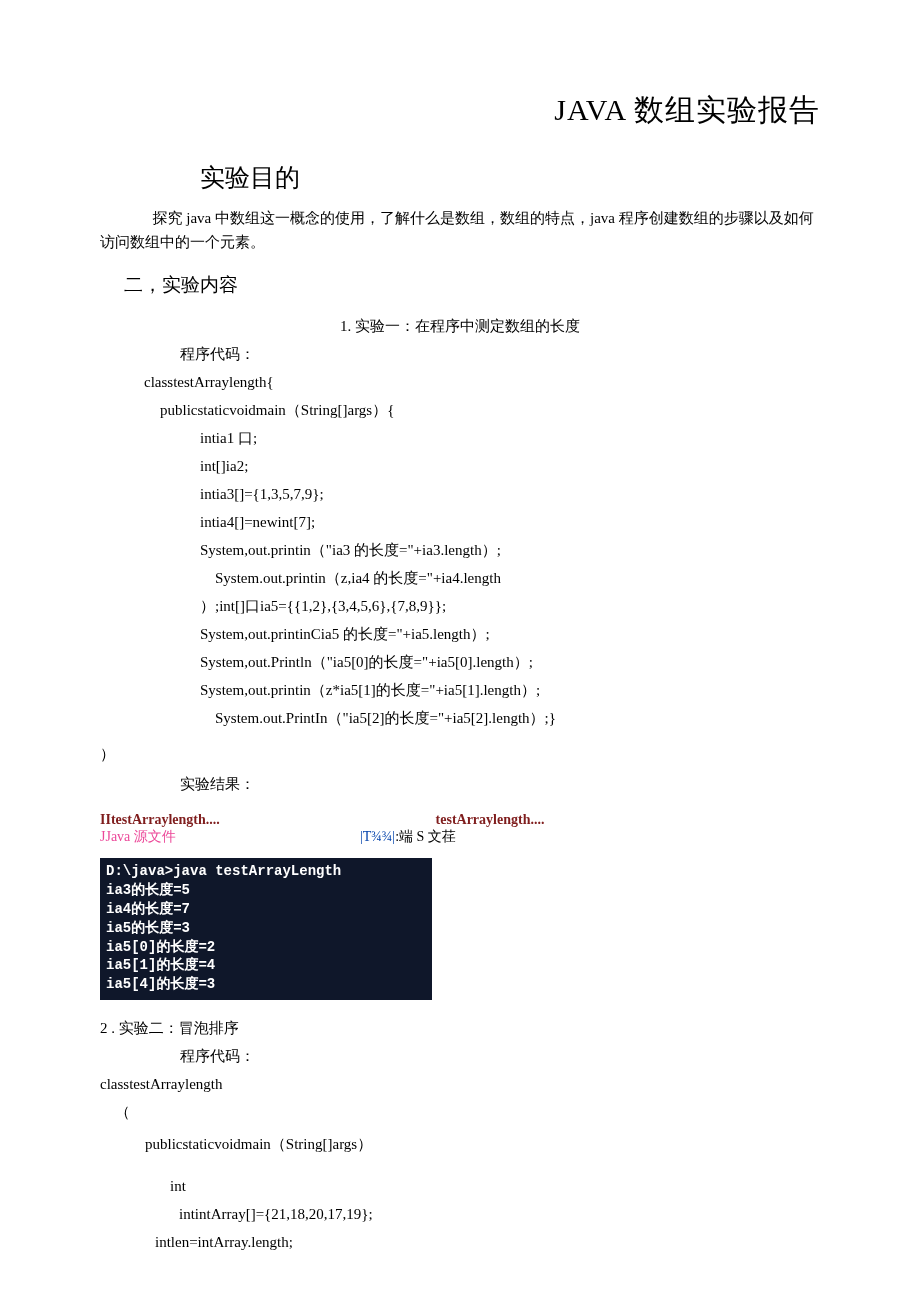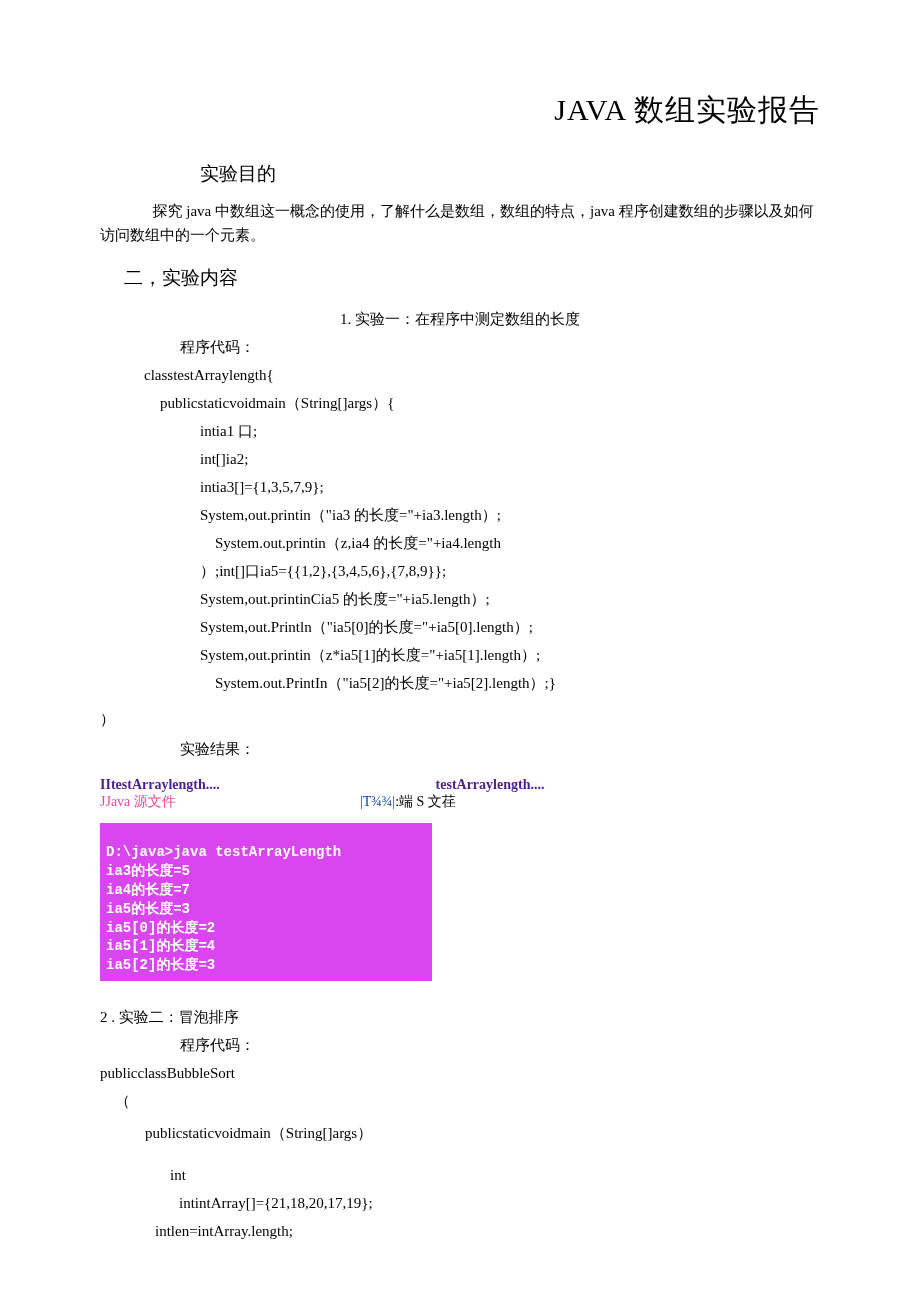--- a/index.html
+++ b/index.html
@@ -14,21 +14,21 @@
     padding: 90px 100px 60px 100px;
   }
   .title {
     text-align: right;
     font-size: 30px;
     font-weight: normal;
     margin-bottom: 30px;
     letter-spacing: 1px;
   }
   .section-heading {
-    font-size: 19px;
+    font-size: 25px;
     margin-left: 100px;
     margin-bottom: 12px;
   }
   .section-heading2 {
     font-size: 19px;
     margin-left: 24px;
     margin-bottom: 16px;
     margin-top: 18px;
   }
   .para {
@@ -52,36 +52,36 @@
   .file-line {
     display: flex;
     font-size: 14px;
     margin-top: 16px;
     margin-bottom: 2px;
   }
   .file-col {
     width: 260px;
   }
   .file-name {
-    color: #4c1d95;
+    color: #7f1d1d;
     font-weight: bold;
     font-family: "Times New Roman", serif;
   }
   .file-sub {
     color: #ec4899;
     font-family: "SimSun", serif;
   }
   .file-link {
     color: #0645ad;
   }
   .terminal {
-    background: #d946ef;
+    background: #0f172a;
     color: #fff;
     font-family: "Courier New", monospace;
-    padding: 20px 6px 6px 6px;
+    padding: 4px 6px 6px 6px;
     width: 320px;
     font-size: 14px;
     line-height: 1.35;
     margin-top: 12px;
     font-weight: bold;
   }
   .terminal .line { white-space: pre; }
 </style>
 </head>
 <body>
@@ -97,20 +97,21 @@
   <div class="section-heading2">二，实验内容</div>
 
   <div class="para-noindent indent1">1. 实验一：在程序中测定数组的长度</div>
   <div class="para-noindent indent2">程序代码：</div>
 
   <div class="para-noindent indent3">classtestArraylength{</div>
   <div class="para-noindent indent4">publicstaticvoidmain（String[]args）{</div>
   <div class="para-noindent indent5">intia1 口;</div>
   <div class="para-noindent indent5">int[]ia2;</div>
   <div class="para-noindent indent5">intia3[]={1,3,5,7,9};</div>
+  <div class="para-noindent indent5">intia4[]=newint[7];</div>
   <div class="para-noindent indent5">System,out.printin（"ia3 的长度="+ia3.length）;</div>
   <div class="para-noindent indent6">System.out.printin（z,ia4 的长度="+ia4.length</div>
   <div class="para-noindent indent5">）;int[]口ia5={{1,2},{3,4,5,6},{7,8,9}};</div>
   <div class="para-noindent indent5">System,out.printinCia5 的长度="+ia5.length）;</div>
   <div class="para-noindent indent5">System,out.Println（"ia5[0]的长度="+ia5[0].length）;</div>
   <div class="para-noindent indent5">System,out.printin（z*ia5[1]的长度="+ia5[1].length）;</div>
   <div class="para-noindent indent6">System.out.PrintIn（"ia5[2]的长度="+ia5[2].length）;}</div>
 
   <div class="para-noindent" style="margin-top:12px;">）</div>
 
@@ -129,26 +130,26 @@
     </div>
   </div>
 
   <div class="terminal">
     <div class="line">D:\java&gt;java testArrayLength</div>
     <div class="line">ia3的长度=5</div>
     <div class="line">ia4的长度=7</div>
     <div class="line">ia5的长度=3</div>
     <div class="line">ia5[0]的长度=2</div>
     <div class="line">ia5[1]的长度=4</div>
-    <div class="line">ia5[2]的长度=3</div>
+    <div class="line">ia5[4]的长度=3</div>
   </div>
 
-  <div class="para-noindent" style="margin-top:24px;">2 . 实验二：冒泡排序</div>
+  <div class="para-noindent" style="margin-top:16px;">2 . 实验二：冒泡排序</div>
   <div class="para-noindent indent2">程序代码：</div>
 
-  <div class="para-noindent">publicclassBubbleSort</div>
+  <div class="para-noindent">classtestArraylength</div>
   <div class="para-noindent" style="margin-left:15px;">（</div>
   <div class="para-noindent" style="margin-left:45px; margin-top:8px;">publicstaticvoidmain（String[]args）</div>
   <div class="para-noindent" style="margin-left:70px; margin-top:18px;">int</div>
   <div class="para-noindent" style="margin-left:79px;">intintArray[]={21,18,20,17,19};</div>
   <div class="para-noindent" style="margin-left:55px;">intlen=intArray.length;</div>
 
 </div>
 
 </body></html>

